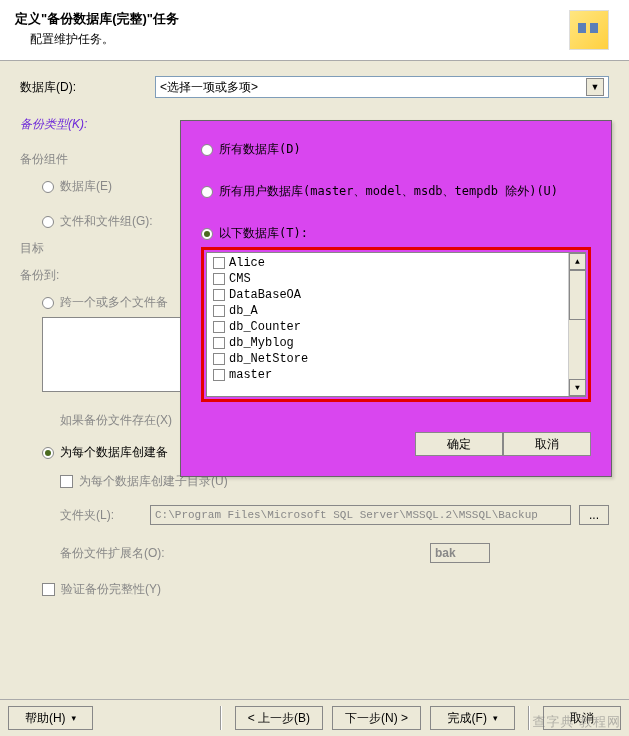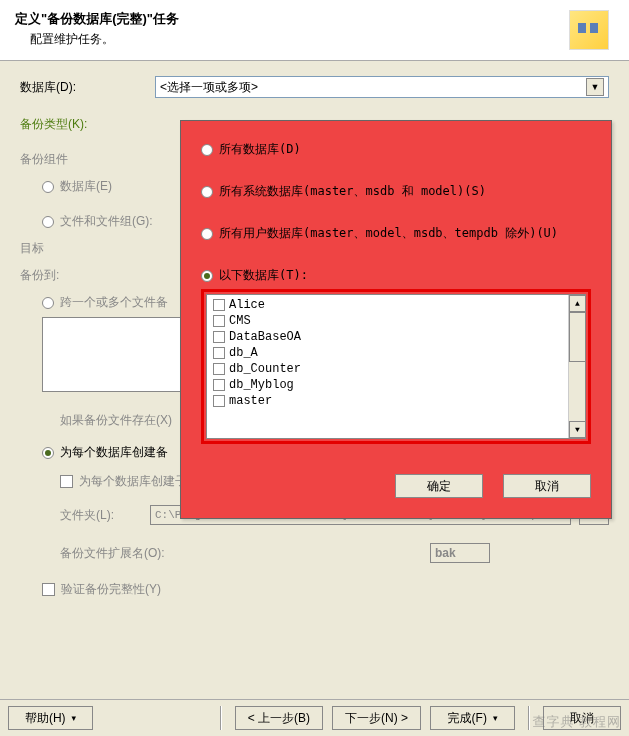--- a/index.html
+++ b/index.html
@@ -36,21 +36,21 @@
       content: "";
       position: absolute;
       top: 12px; left: 8px;
       width: 8px; height: 10px;
       background: #5b7fb8;
       box-shadow: 12px 0 0 #5b7fb8;
     }
     .body-area { padding: 15px 20px 5px 20px; position: relative; }
     .form-row { display: flex; align-items: center; margin-bottom: 18px; }
     .form-label { width: 135px; color: #000; }
-    .form-label.disabled { color: #4d7c0f; }
+    .form-label.disabled { color: #6d28d9; font-style: italic; }
     .combo {
       flex: 1;
       height: 22px;
       background: #fff;
       border: 1px solid #7f9db9;
       display: flex;
       align-items: center;
       padding: 0 4px;
       position: relative;
     }
@@ -154,21 +154,21 @@
     .btn.drop::after { content: "▾"; margin-left: 6px; font-size: 9px; }
     .spacer { flex: 1; }
     .separator { width: 2px; height: 24px; border-left: 1px solid #999; border-right: 1px solid #fff; margin: 0 4px; }
     
     
     .dropdown-panel {
       position: absolute;
       top: 120px;
       left: 180px;
       width: 432px;
-      background: #ef4444;
+      background: #d946ef;
       border: 1px solid #666;
       padding: 20px;
       box-shadow: 2px 2px 3px rgba(0,0,0,0.15);
     }
     .dd-option { display: flex; align-items: center; margin-bottom: 25px; font-family: SimSun, monospace; }
     .dd-option:last-of-type { margin-bottom: 10px; }
     .db-list-container {
       border: 3px solid #e40000;
       padding: 2px;
       position: relative;
@@ -207,21 +207,21 @@
     }
     .scroll-btn.down { position: absolute; bottom: 0; }
     .scroll-thumb {
       position: absolute;
       top: 17px;
       width: 17px;
       height: 50px;
       background: #ece9d8;
       border: 1px solid #888;
     }
-    .dd-buttons { display: flex; justify-content: flex-end; gap: 20px; margin-top: 30px; }
+    .dd-buttons { display: flex; justify-content: flex-end; margin-top: 30px; }
     .dd-btn {
       width: 88px; height: 24px;
       border: 1px solid #888;
       background: #ece9d8;
       text-align: center;
       line-height: 22px;
     }
     .watermark {
       position: absolute;
       right: 8px;
@@ -308,24 +308,20 @@
 
 </div>
 
 <div class="dropdown-panel">
   <div class="dd-option">
     <span class="radio-circle"></span>
     <span>所有数据库(D)</span>
   </div>
   <div class="dd-option">
     <span class="radio-circle"></span>
-    <span>所有系统数据库(master、msdb 和 model)(S)</span>
-  </div>
-  <div class="dd-option">
-    <span class="radio-circle"></span>
     <span>所有用户数据库(master、model、msdb、tempdb 除外)(U)</span>
   </div>
   <div class="dd-option" style="margin-bottom:5px">
     <span class="radio-circle selected"></span>
     <span>以下数据库(T):</span>
   </div>
   <div class="db-list-container">
     <div class="db-list">
       <div class="db-list-inner" id="db-items">
           <div class="db-item">
@@ -344,20 +340,24 @@
             <span class="db-check"></span>
             <span>db_A</span>
           </div>
           <div class="db-item">
             <span class="db-check"></span>
             <span>db_Counter</span>
           </div>
           <div class="db-item">
             <span class="db-check"></span>
             <span>db_Myblog</span>
+          </div>
+          <div class="db-item">
+            <span class="db-check"></span>
+            <span>db_NetStore</span>
           </div>
           <div class="db-item">
             <span class="db-check"></span>
             <span>master</span>
           </div>
         </div>
       <div class="scrollbar">
         <div class="scroll-btn">▲</div>
         <div class="scroll-thumb"></div>
         <div class="scroll-btn down">▼</div>

